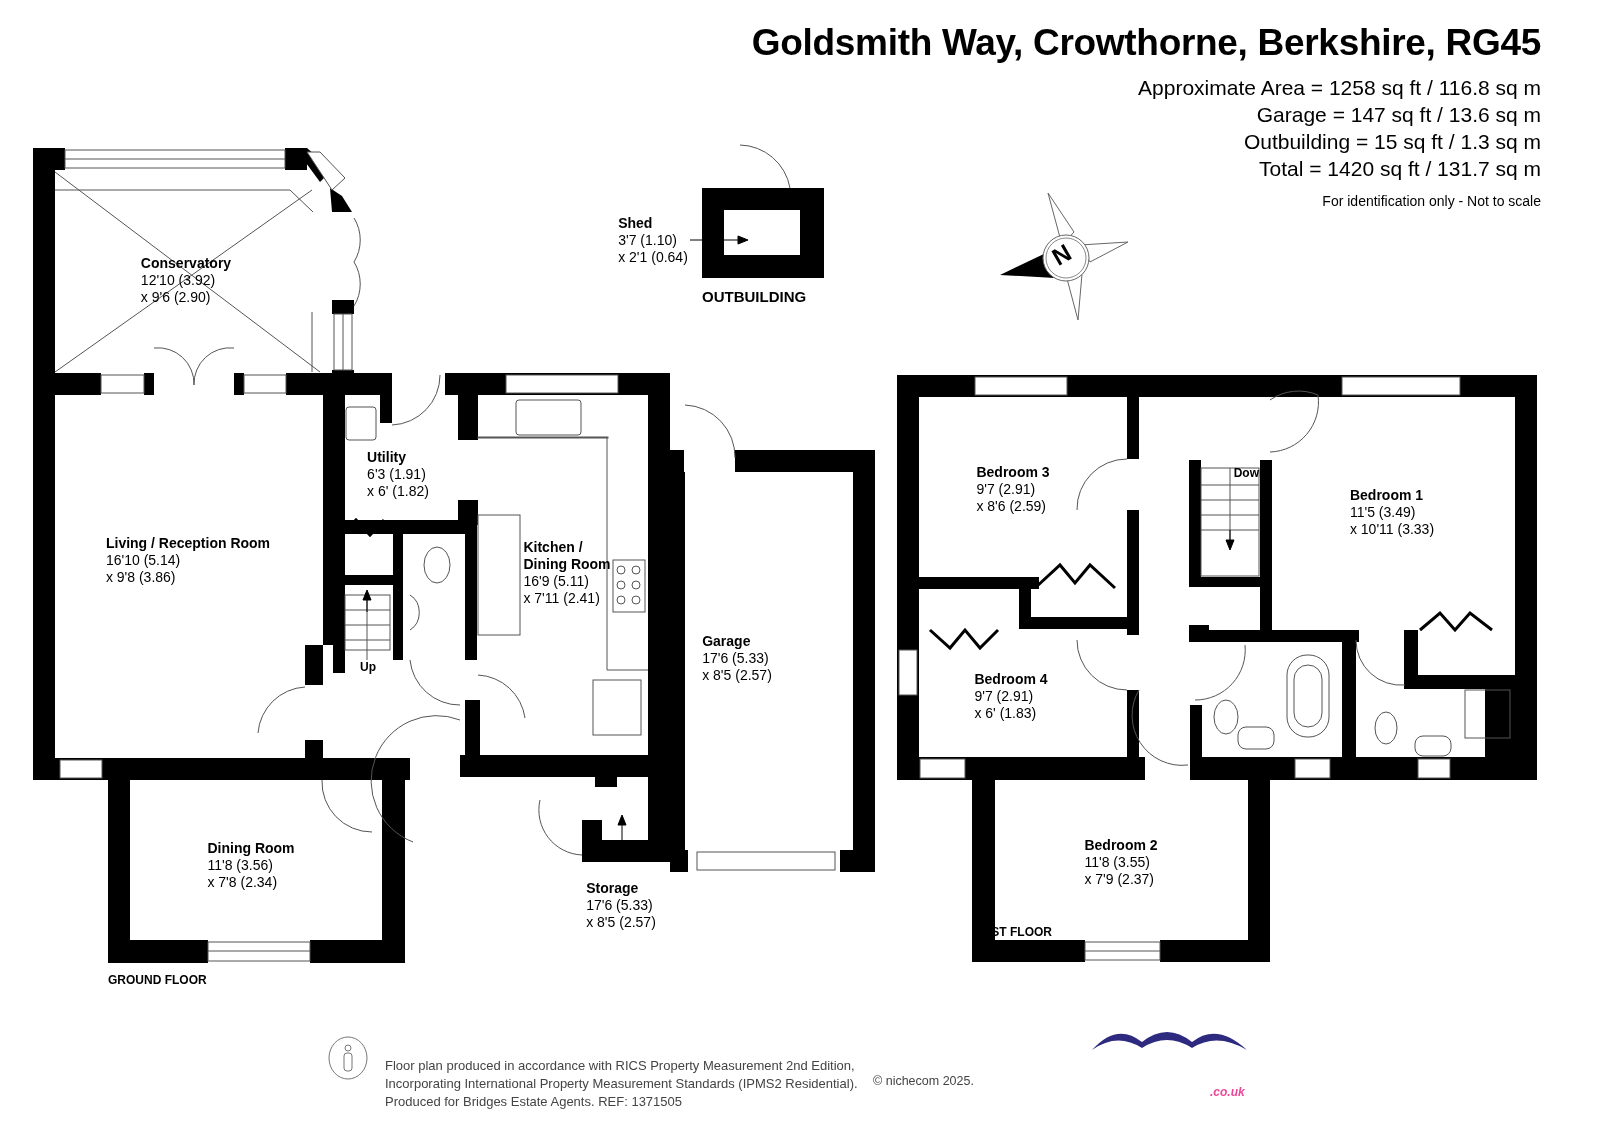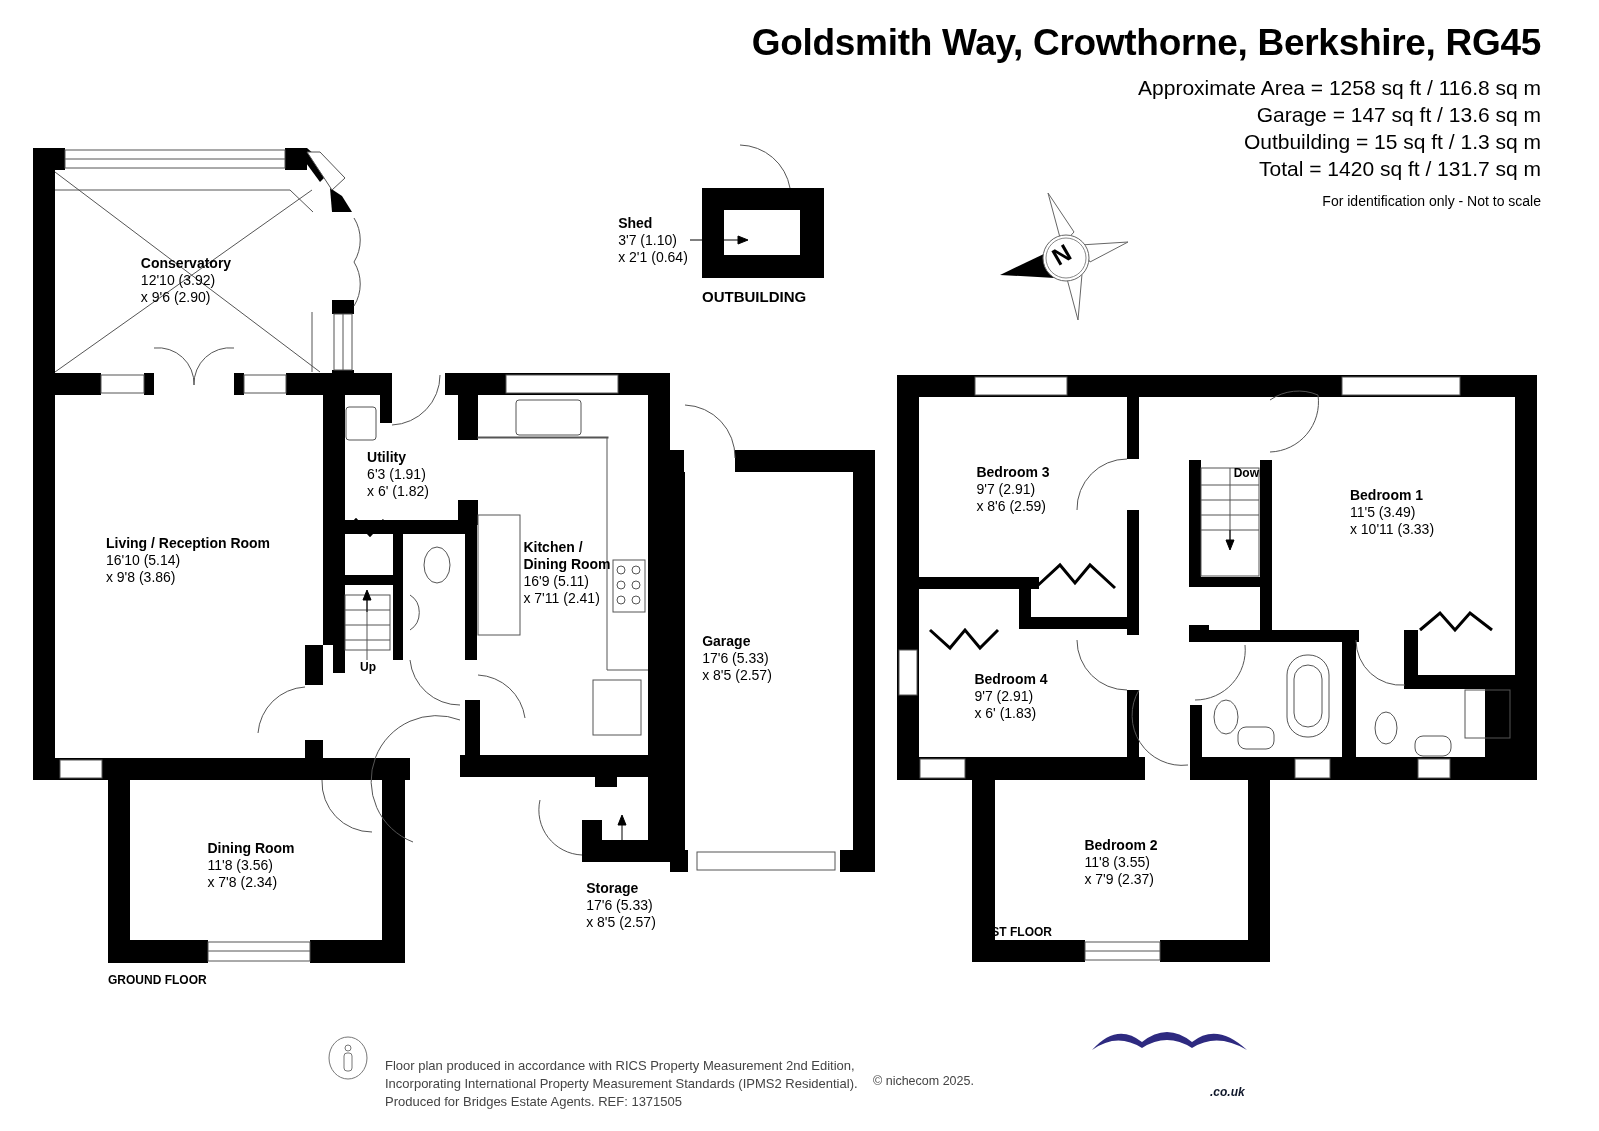--- a/index.html
+++ b/index.html
@@ -12,21 +12,21 @@
   svg#plan { position: absolute; left: 0; top: 0; }
   .room-label { position: absolute; text-align: left; font-size: 14px; line-height: 17px; white-space: nowrap; transform: translateX(-50%); }
   .room-label .name { font-weight: bold; display: block; }
   .room-label .dim { display: block; }
   .floor-label { position: absolute; font-size: 12px; font-weight: bold; white-space: nowrap; }
   .stair-label { position: absolute; font-size: 12px; font-weight: bold; transform: translateX(-50%); }
   .footer-text { position: absolute; left: 385px; top: 1057px; font-size: 13px; line-height: 18px; color: #444; white-space: nowrap; }
   .footer-copy { position: absolute; left: 893px; top: 1075px; font-size: 12.5px; color: #444; white-space: nowrap; margin-top: 26px; }
   .logo { position: absolute; left: 1085px; top: 1050px; width: 180px; height: 70px; }
   .logo-word { position: absolute; left: 0; top: 10px; font-size: 50px; font-weight: bold; font-style: italic; letter-spacing: -1px; color: #2e2a80; font-family: "Liberation Sans", sans-serif; }
-  .logo-sub { position: absolute; left: 125px; top: 58px; font-size: 12px; font-style: italic; font-weight: bold; color: #0f172a; }
+  .logo-sub { position: absolute; left: 125px; top: 58px; font-size: 12px; font-style: italic; font-weight: bold; color: #ec4899; }
 </style>
 </head>
 <body>
 
 <div class="abs title">Goldsmith Way, Crowthorne, Berkshire, RG45</div>
 <div class="abs area-line" style="top:76px">Approximate Area = 1258 sq ft / 116.8 sq m</div>
 <div class="abs area-line" style="top:103px">Garage = 147 sq ft / 13.6 sq m</div>
 <div class="abs area-line" style="top:130px">Outbuilding = 15 sq ft / 1.3 sq m</div>
 <div class="abs area-line" style="top:157px">Total = 1420 sq ft / 131.7 sq m</div>
 <div class="abs disclaimer">For identification only - Not to scale</div>

